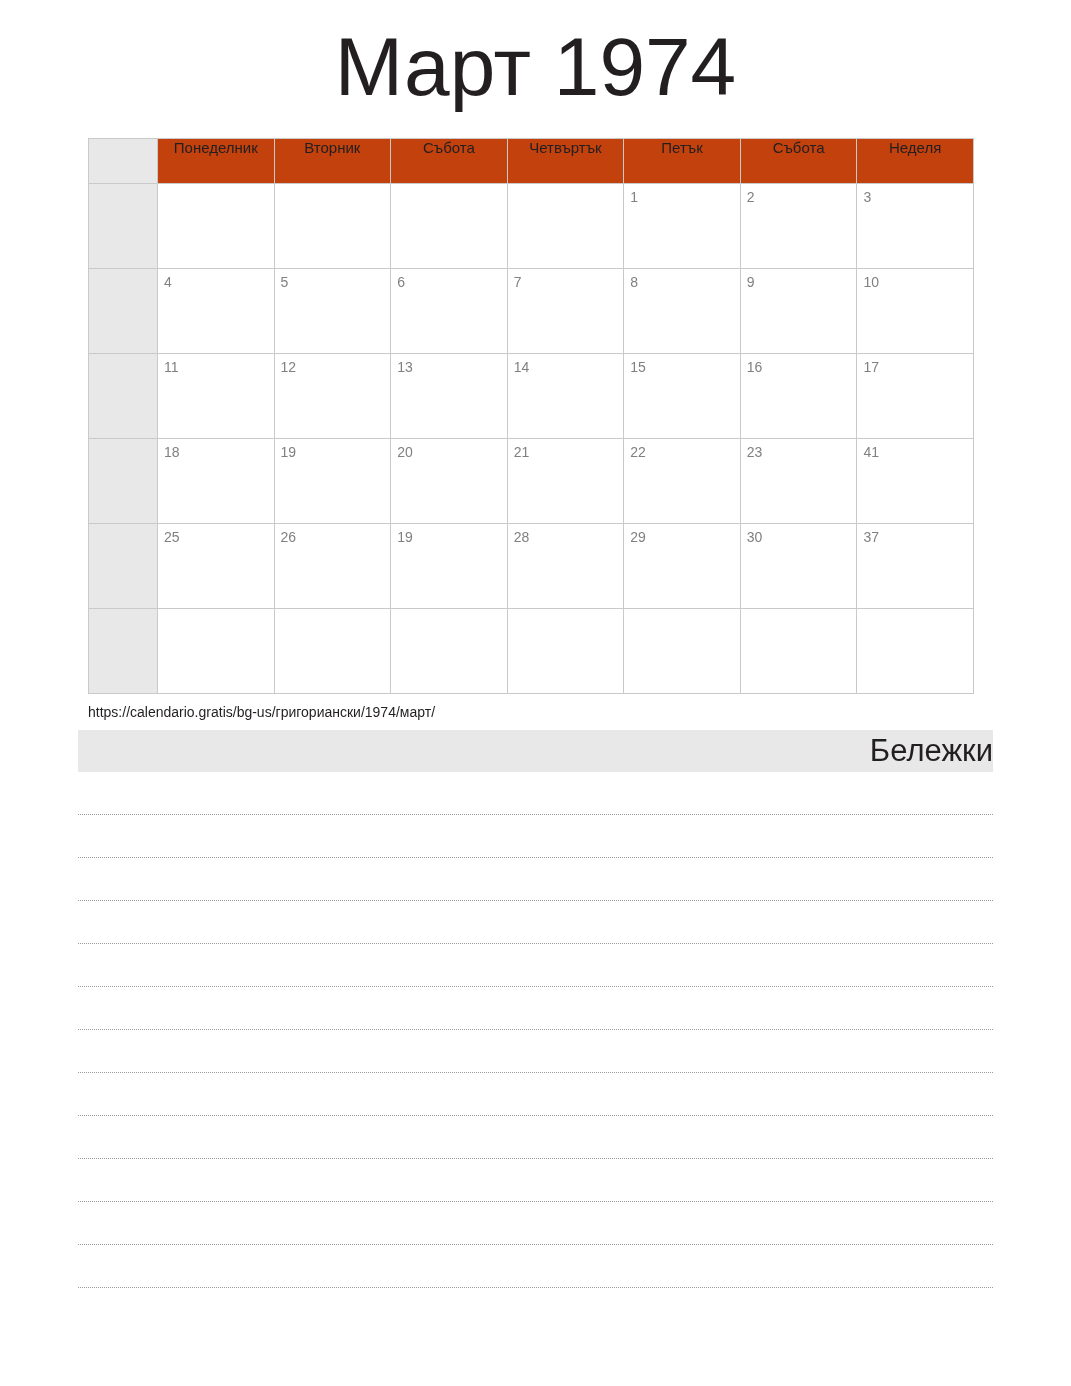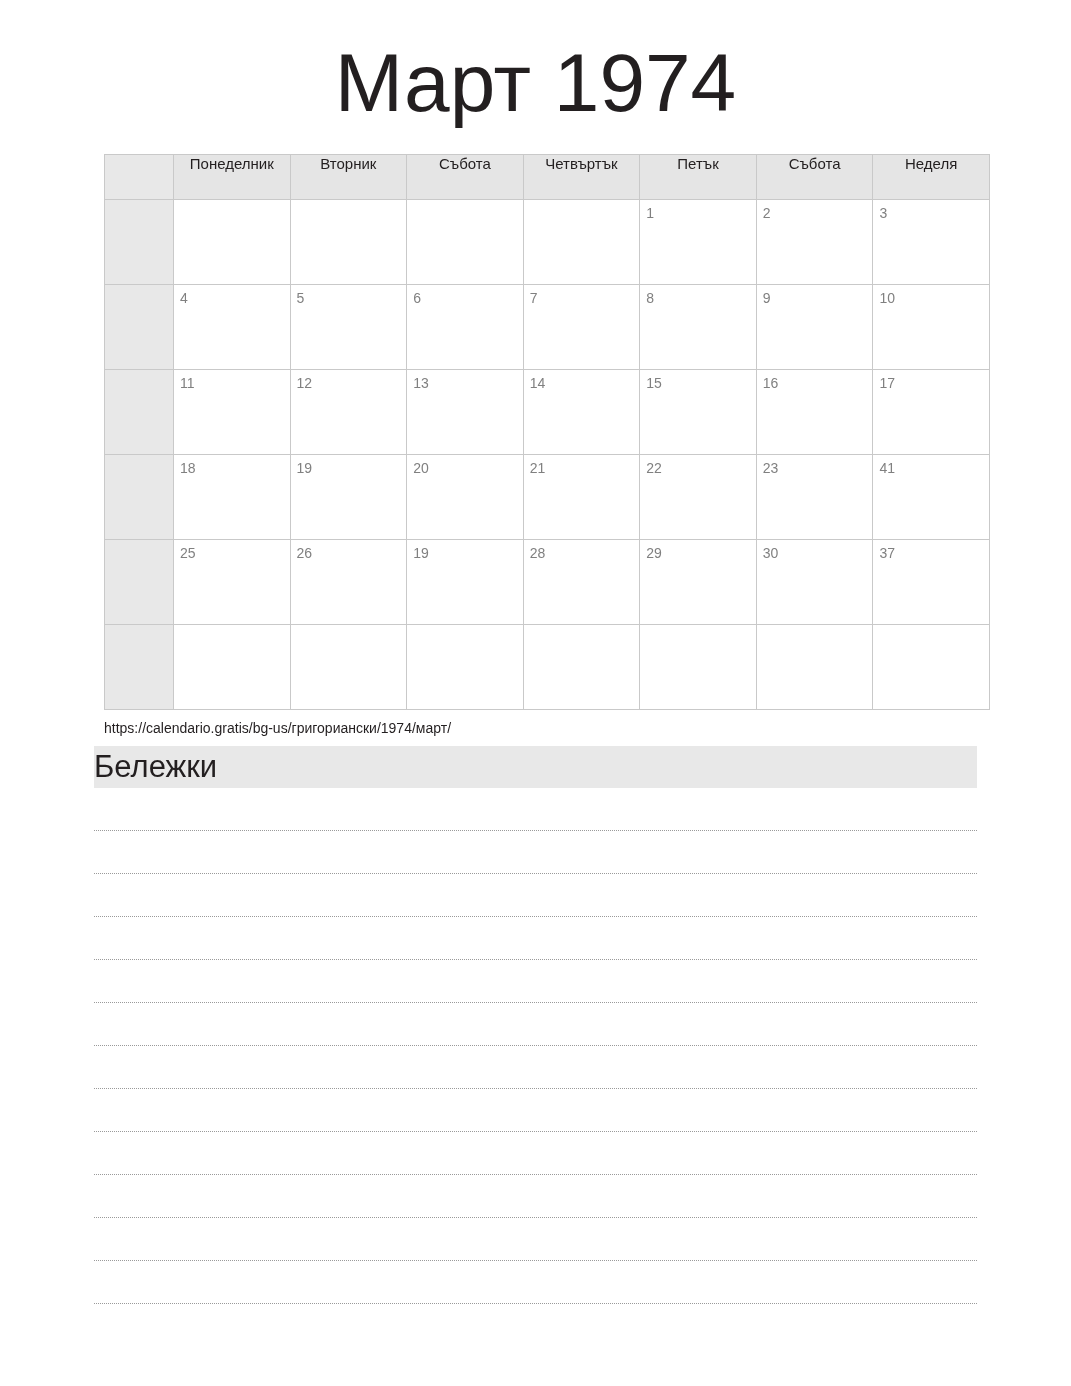--- a/index.html
+++ b/index.html
@@ -13,21 +13,21 @@
     font-family: "Liberation Sans", sans-serif;
     color: #231f20;
     position: relative;
     overflow: hidden;
   }
 
   .page {
     width: 1071px;
     height: 1386px;
     box-sizing: border-box;
-    padding: 16px;
+    padding: 0;
     position: relative;
   }
 
   
   .title {
     text-align: center;
     font-size: 82px;
     font-weight: normal;
     letter-spacing: 0px;
     margin: 0;
@@ -49,21 +49,21 @@
     border: 1px solid #c9c9c9;
     padding: 0;
     vertical-align: top;
   }
   .spacer-col {
     width: 68px;
     background: #e8e8e8;
     border: 1px solid #c9c9c9;
   }
   th.dow {
-    background: #e5e5e5;
+    background: #c2410c;
     font-size: 15px;
     font-weight: normal;
     text-align: center;
     height: 44px;
     color: #231f20;
     border: 1px solid #c9c9c9;
   }
   td.day {
     height: 84px;
     background: #ffffff;
@@ -85,21 +85,21 @@
     color: #231f20;
     font-family: "Liberation Sans", sans-serif;
   }
 
   
   .notes-wrap {
     margin: 10px 78px 0 78px;
   }
   .notes-header {
     background: #e8e8e8;
-    text-align: left;
+    text-align: right;
     font-size: 31px;
     line-height: 42px;
     height: 42px;
     color: #231f20;
     border: 0;
   }
   .notes-lines {
     margin-top: 0;
   }
   .notes-line {

